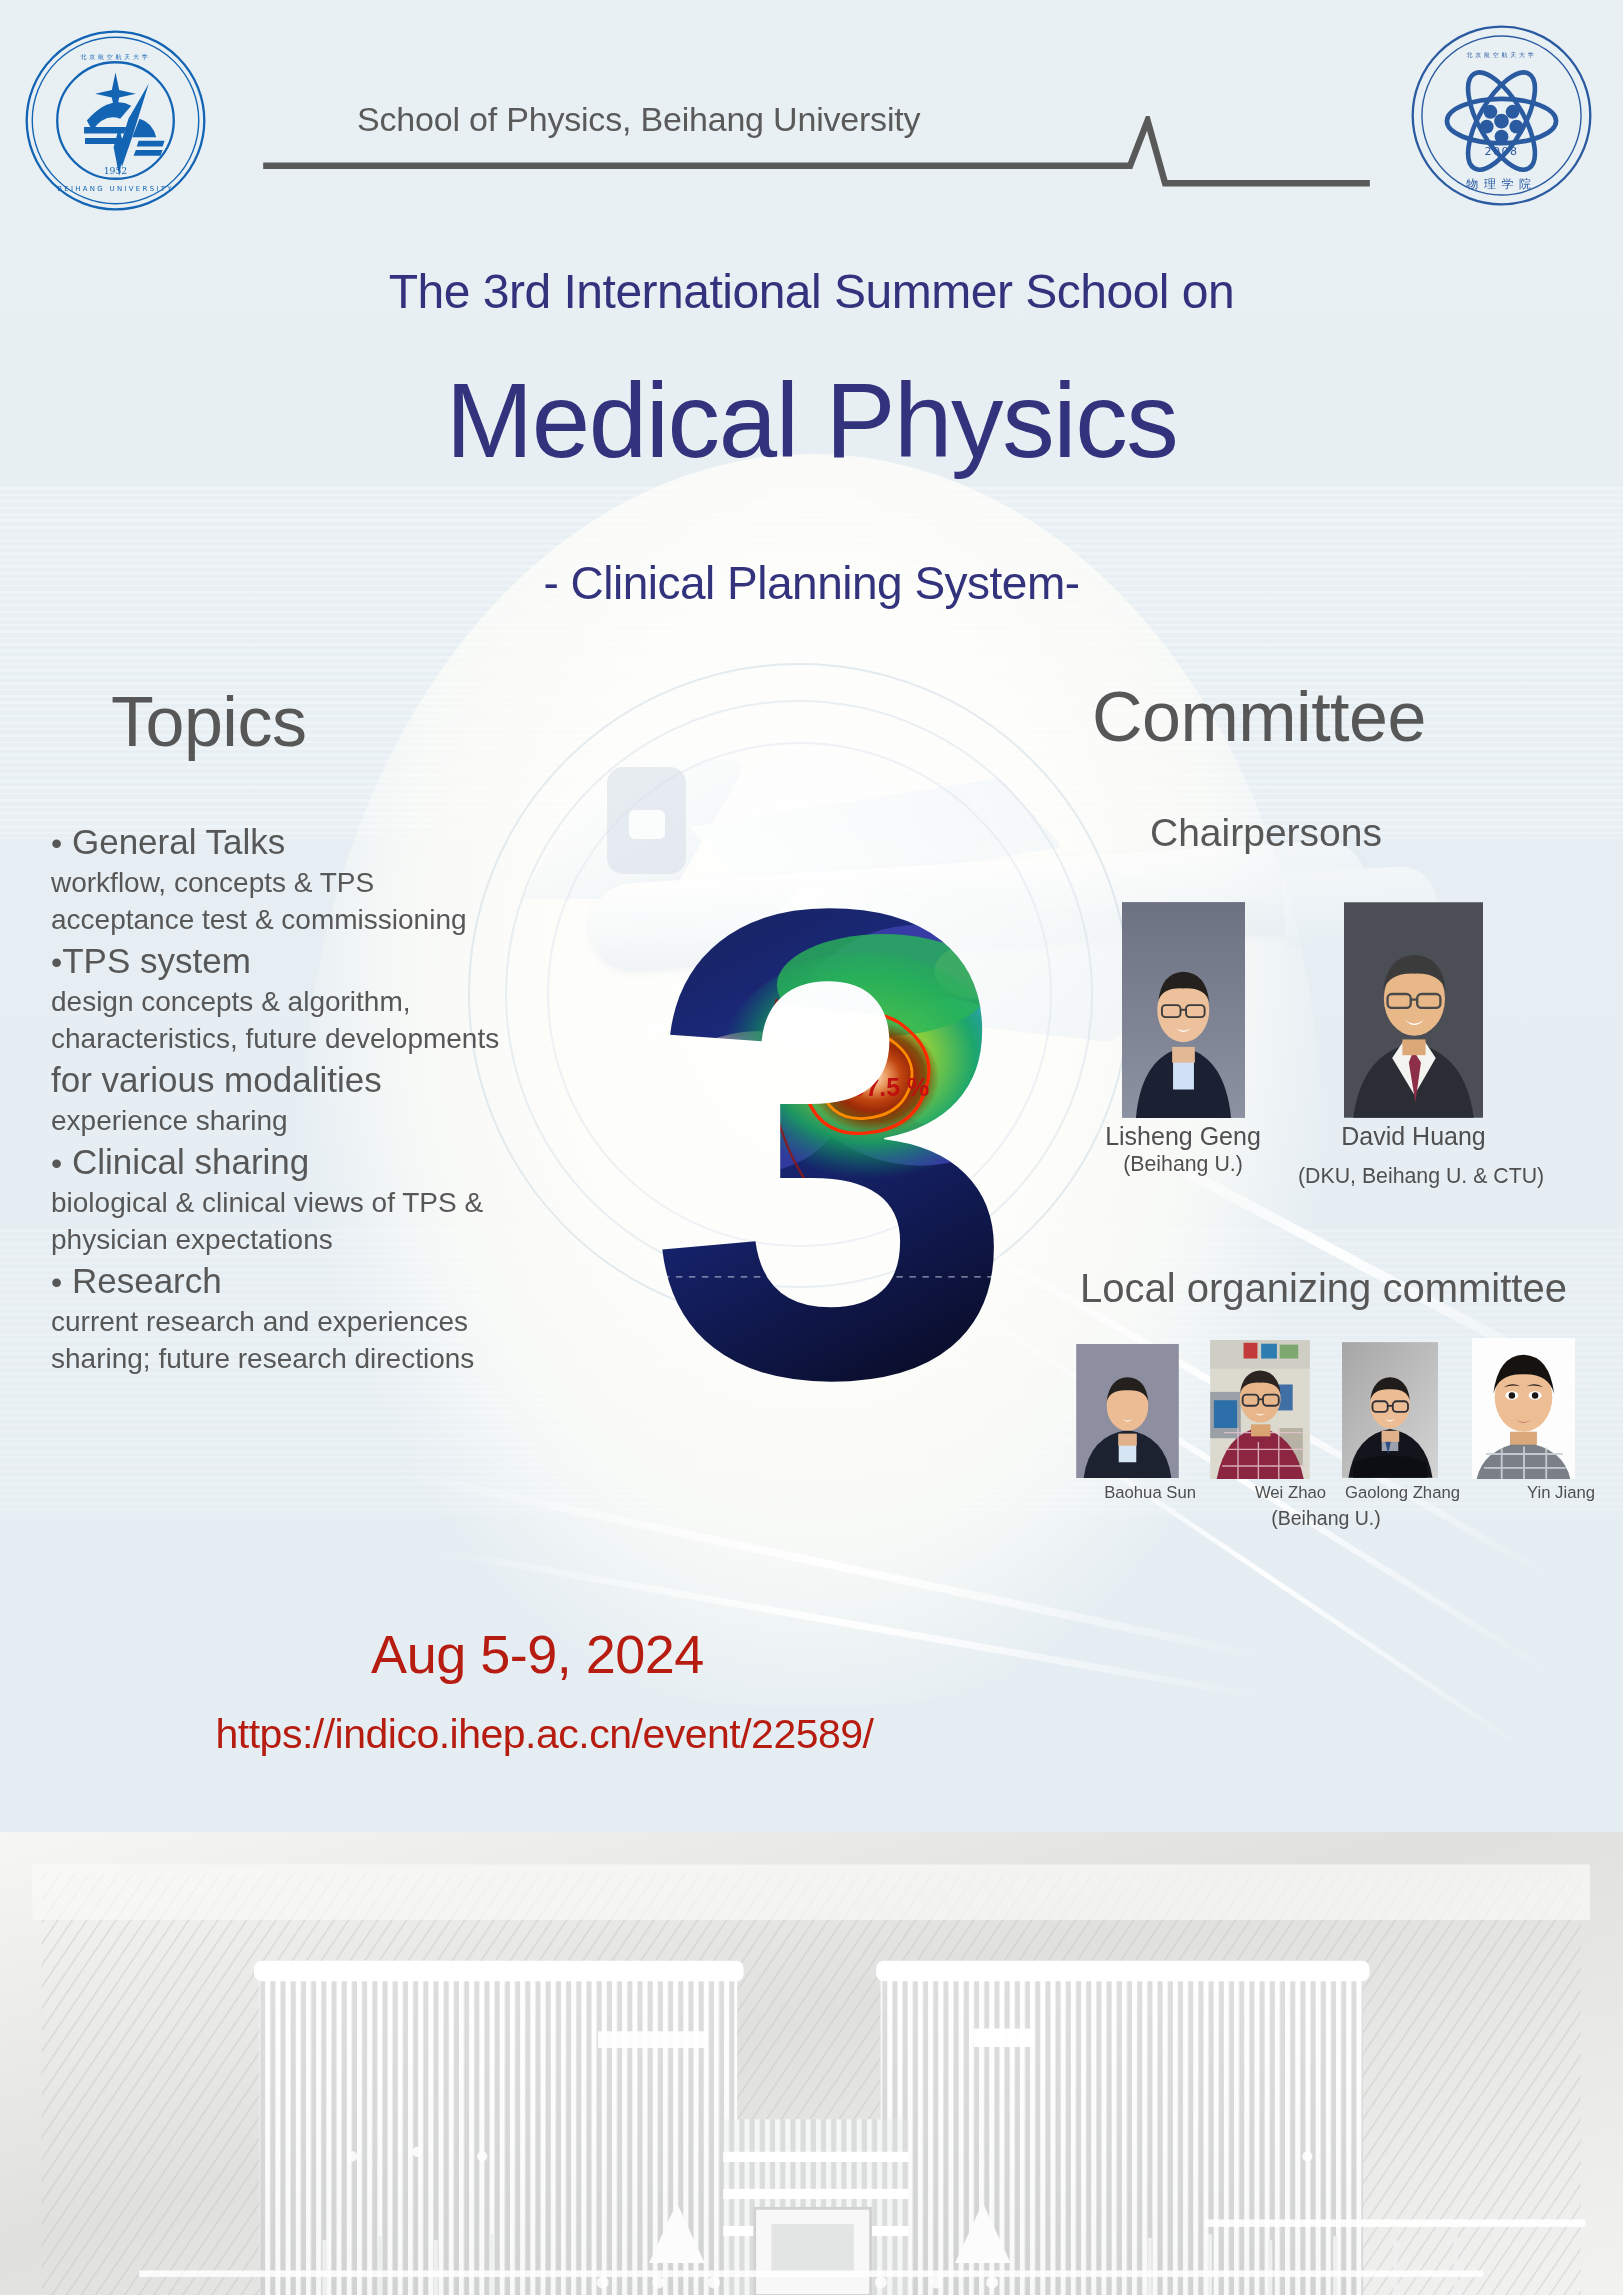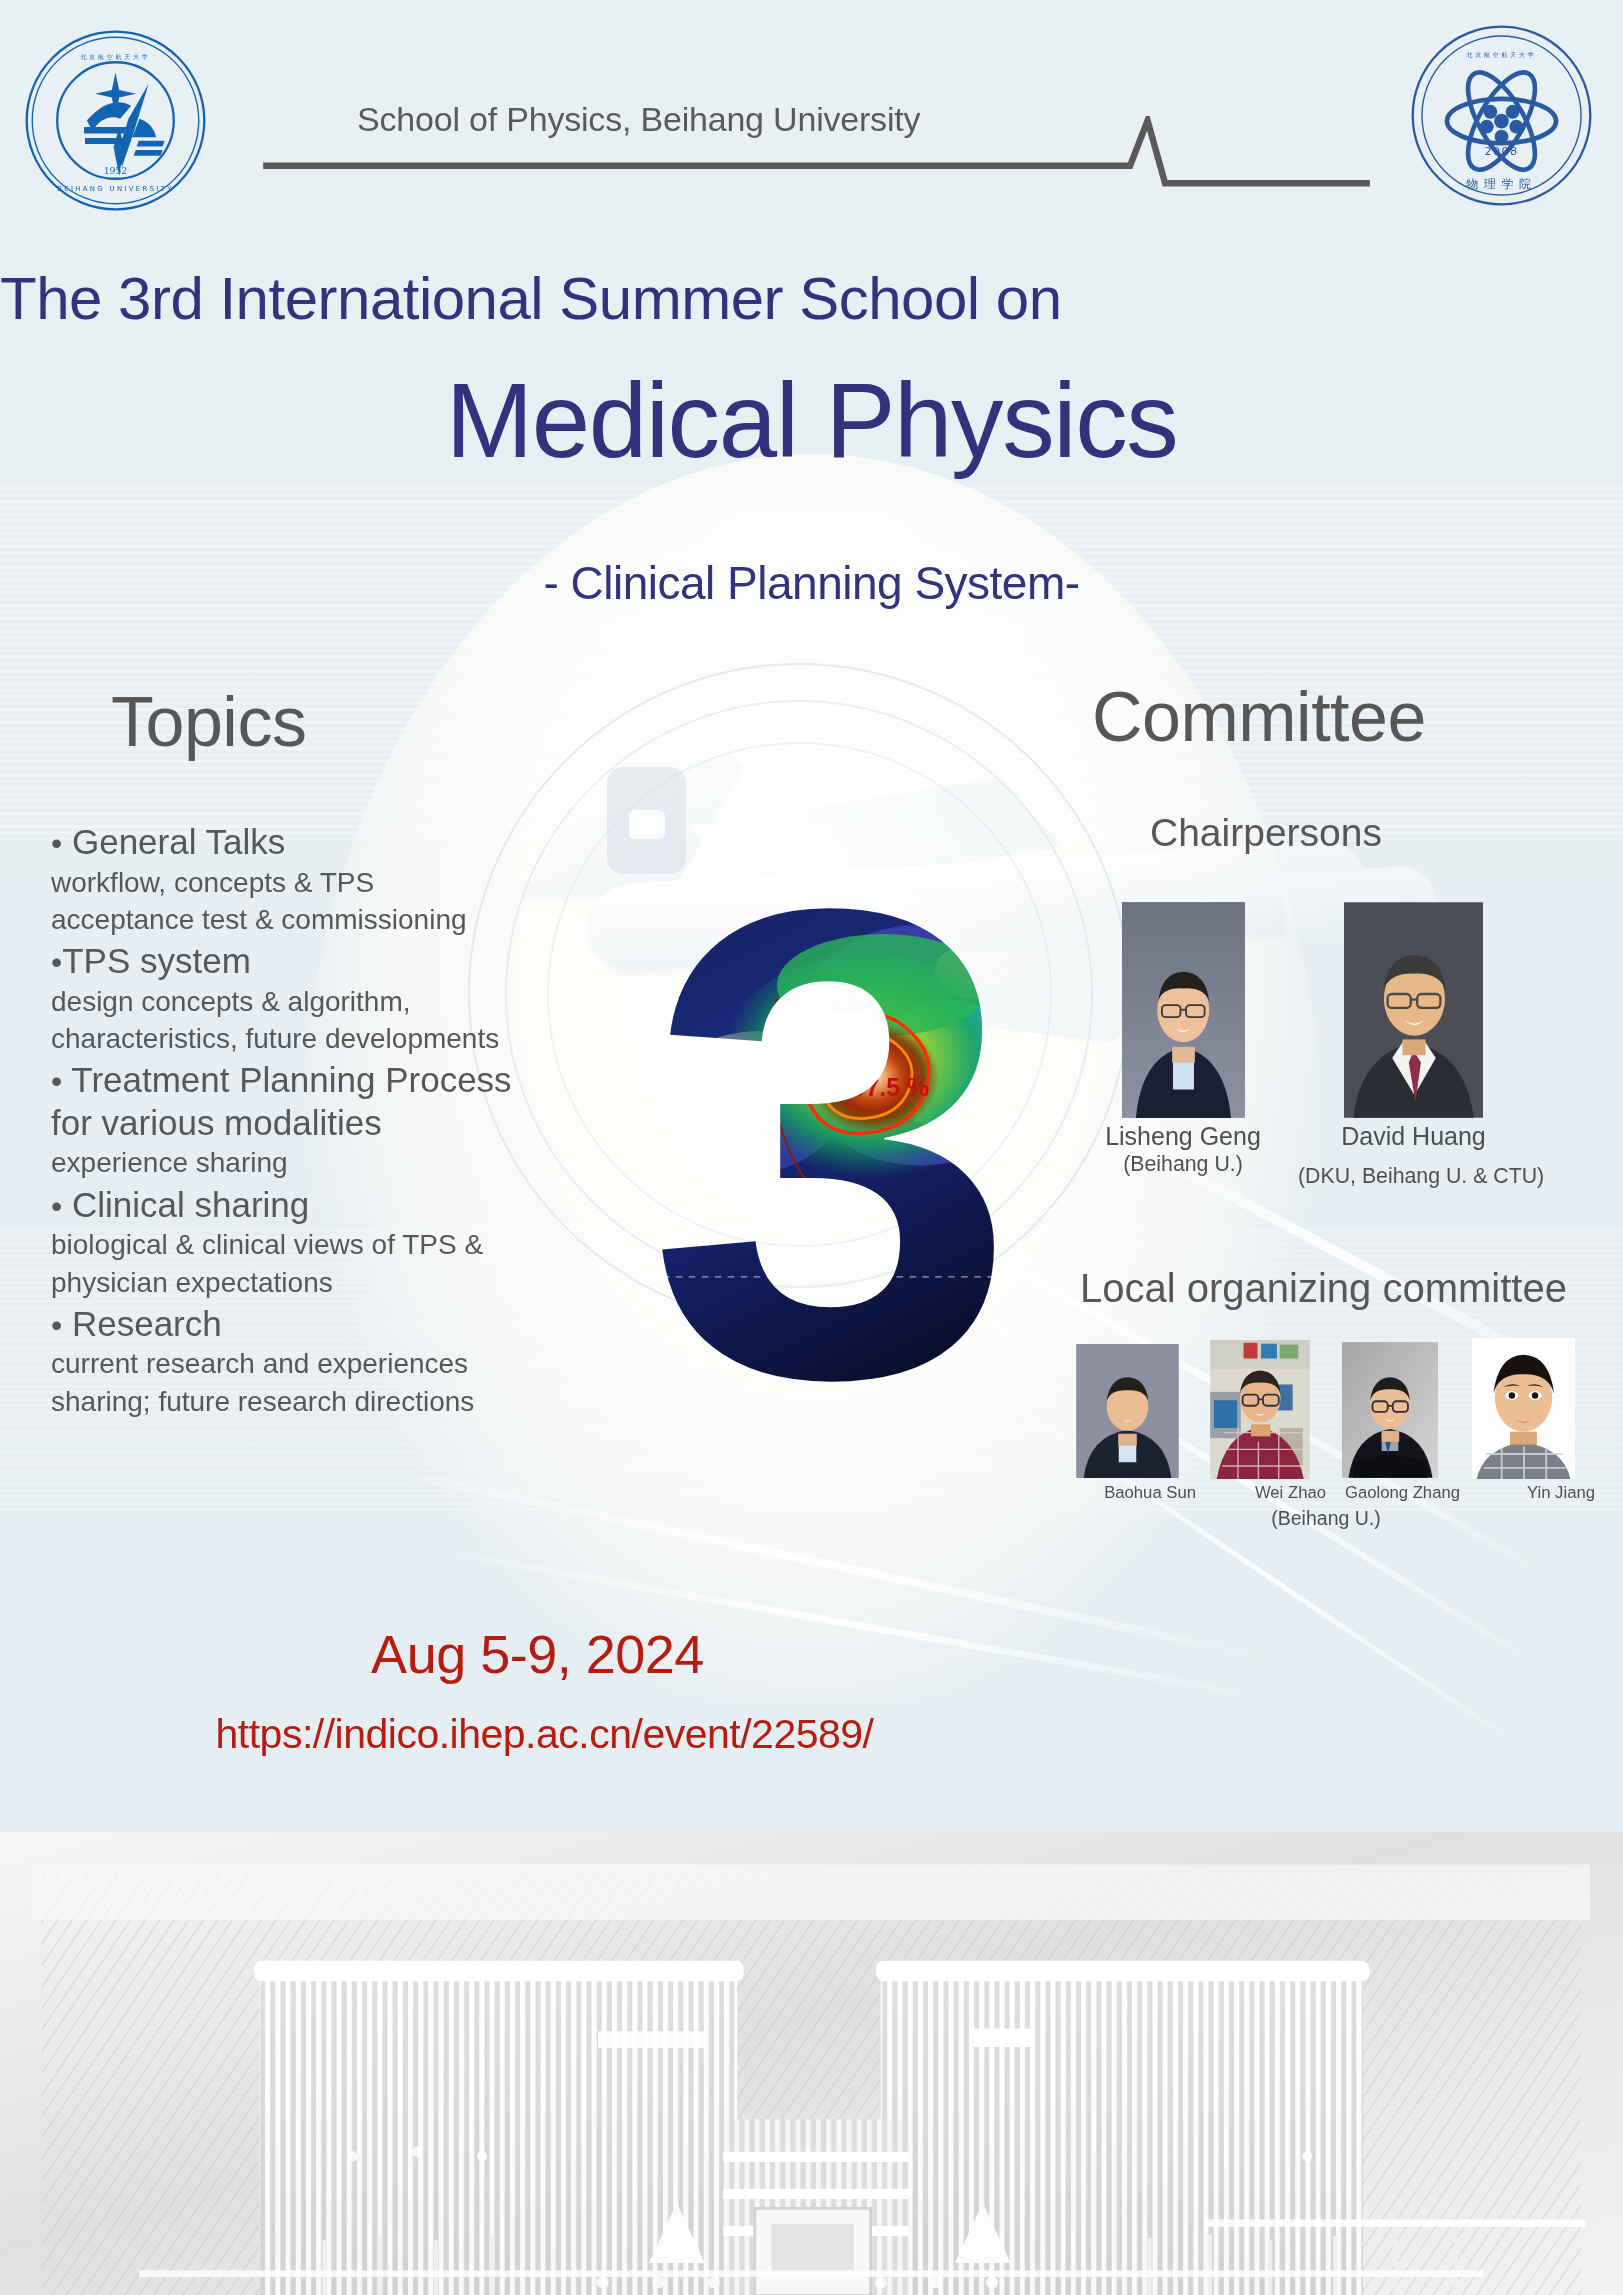--- a/index.html
+++ b/index.html
@@ -94,22 +94,22 @@
   .header-title{
     position:absolute;left:357px;top:100px;
     font-size:34px;color:#5a5a5a;letter-spacing:-0.2px;
     font-family:"Liberation Sans", sans-serif;
     white-space:nowrap;
   }
   .pulse{position:absolute;left:260px;top:116px;width:1113px;height:83px;}
 
   
   .title-line1{
-    position:absolute;left:0;right:0;top:264px;
-    font-size:60px;color:#33337d;letter-spacing:-0.5px;
+    position:absolute;left:0;right:0;top:264px;text-align:center;
+    font-size:48px;color:#33337d;letter-spacing:-0.5px;
   }
   .title-main{
     position:absolute;left:0;right:0;top:366px;text-align:center;
     font-size:105px;color:#33337d;letter-spacing:-1.4px;line-height:1.05;
   }
   .title-sub{
     position:absolute;left:0;right:0;top:556px;text-align:center;
     font-size:46px;color:#33337d;letter-spacing:-0.5px;
   }
 
@@ -345,22 +345,20 @@
       <div class="topic-desc">acceptance test &amp; commissioning</div>
     </div>
 
     <div class="topic">
       <div class="topic-title"><span class="bullet">•</span><span>TPS system</span></div>
       <div class="topic-desc">design concepts &amp; algorithm,</div>
       <div class="topic-desc">characteristics, future developments</div>
     </div>
 
     <div class="topic">
-      <div class="topic-title"><span class="bullet">•</span>
-        <span>Treatment Planning Process</span></div>
       <div class="topic-title" style="margin-left:0;">for various modalities</div>
       <div class="topic-desc">experience sharing</div>
     </div>
 
     <div class="topic">
       <div class="topic-title"><span class="bullet">•</span>
         <span>Clinical sharing</span></div>
       <div class="topic-desc">biological &amp; clinical views of TPS &amp;</div>
       <div class="topic-desc">physician expectations</div>
     </div>

